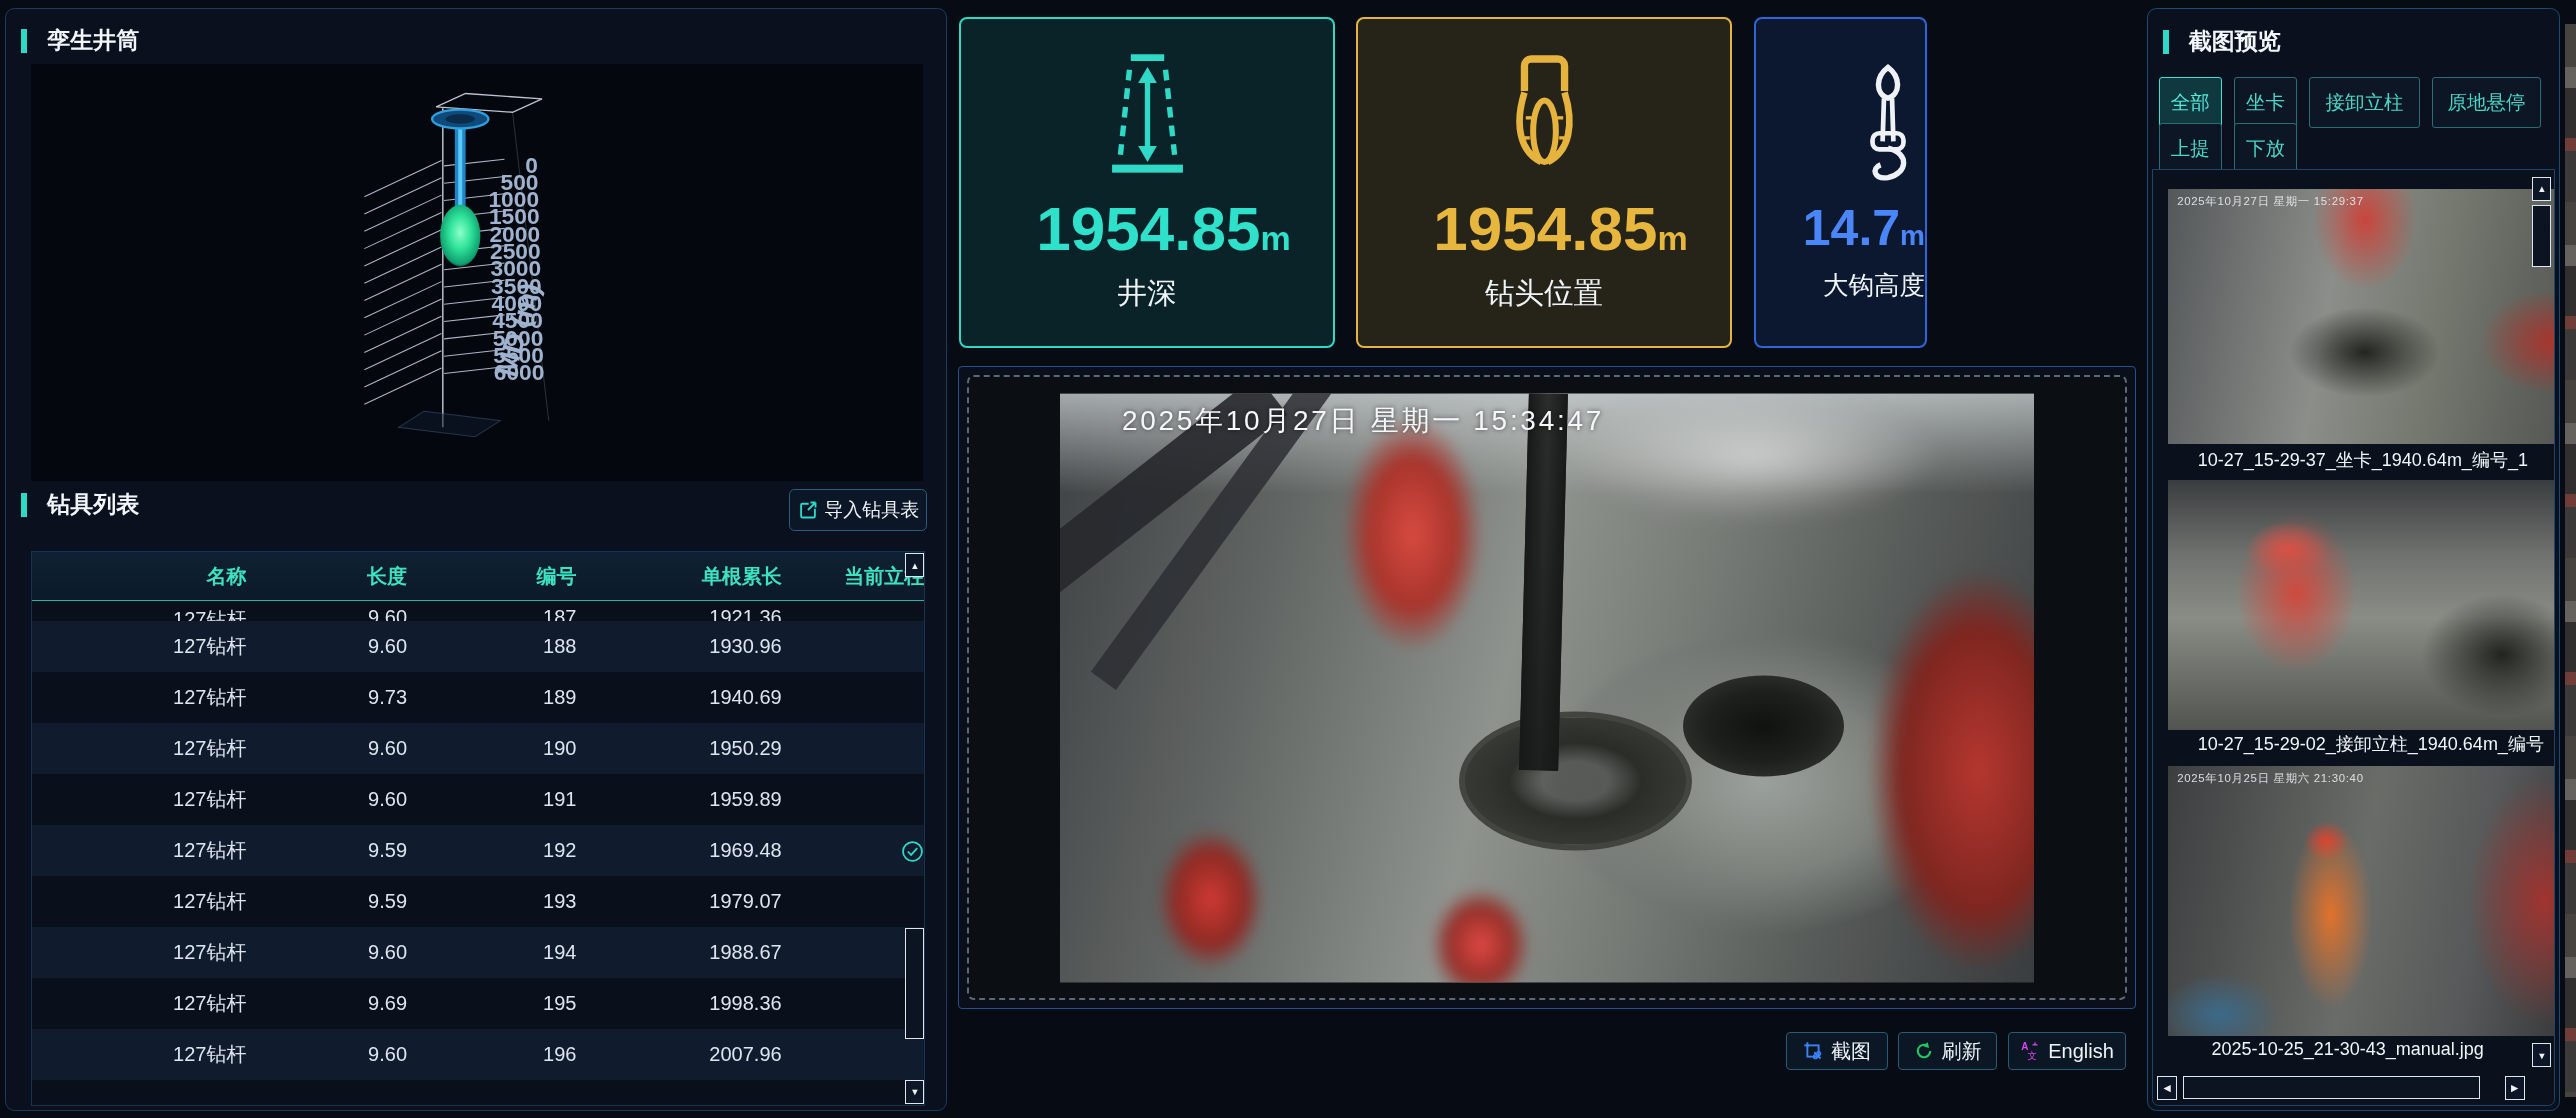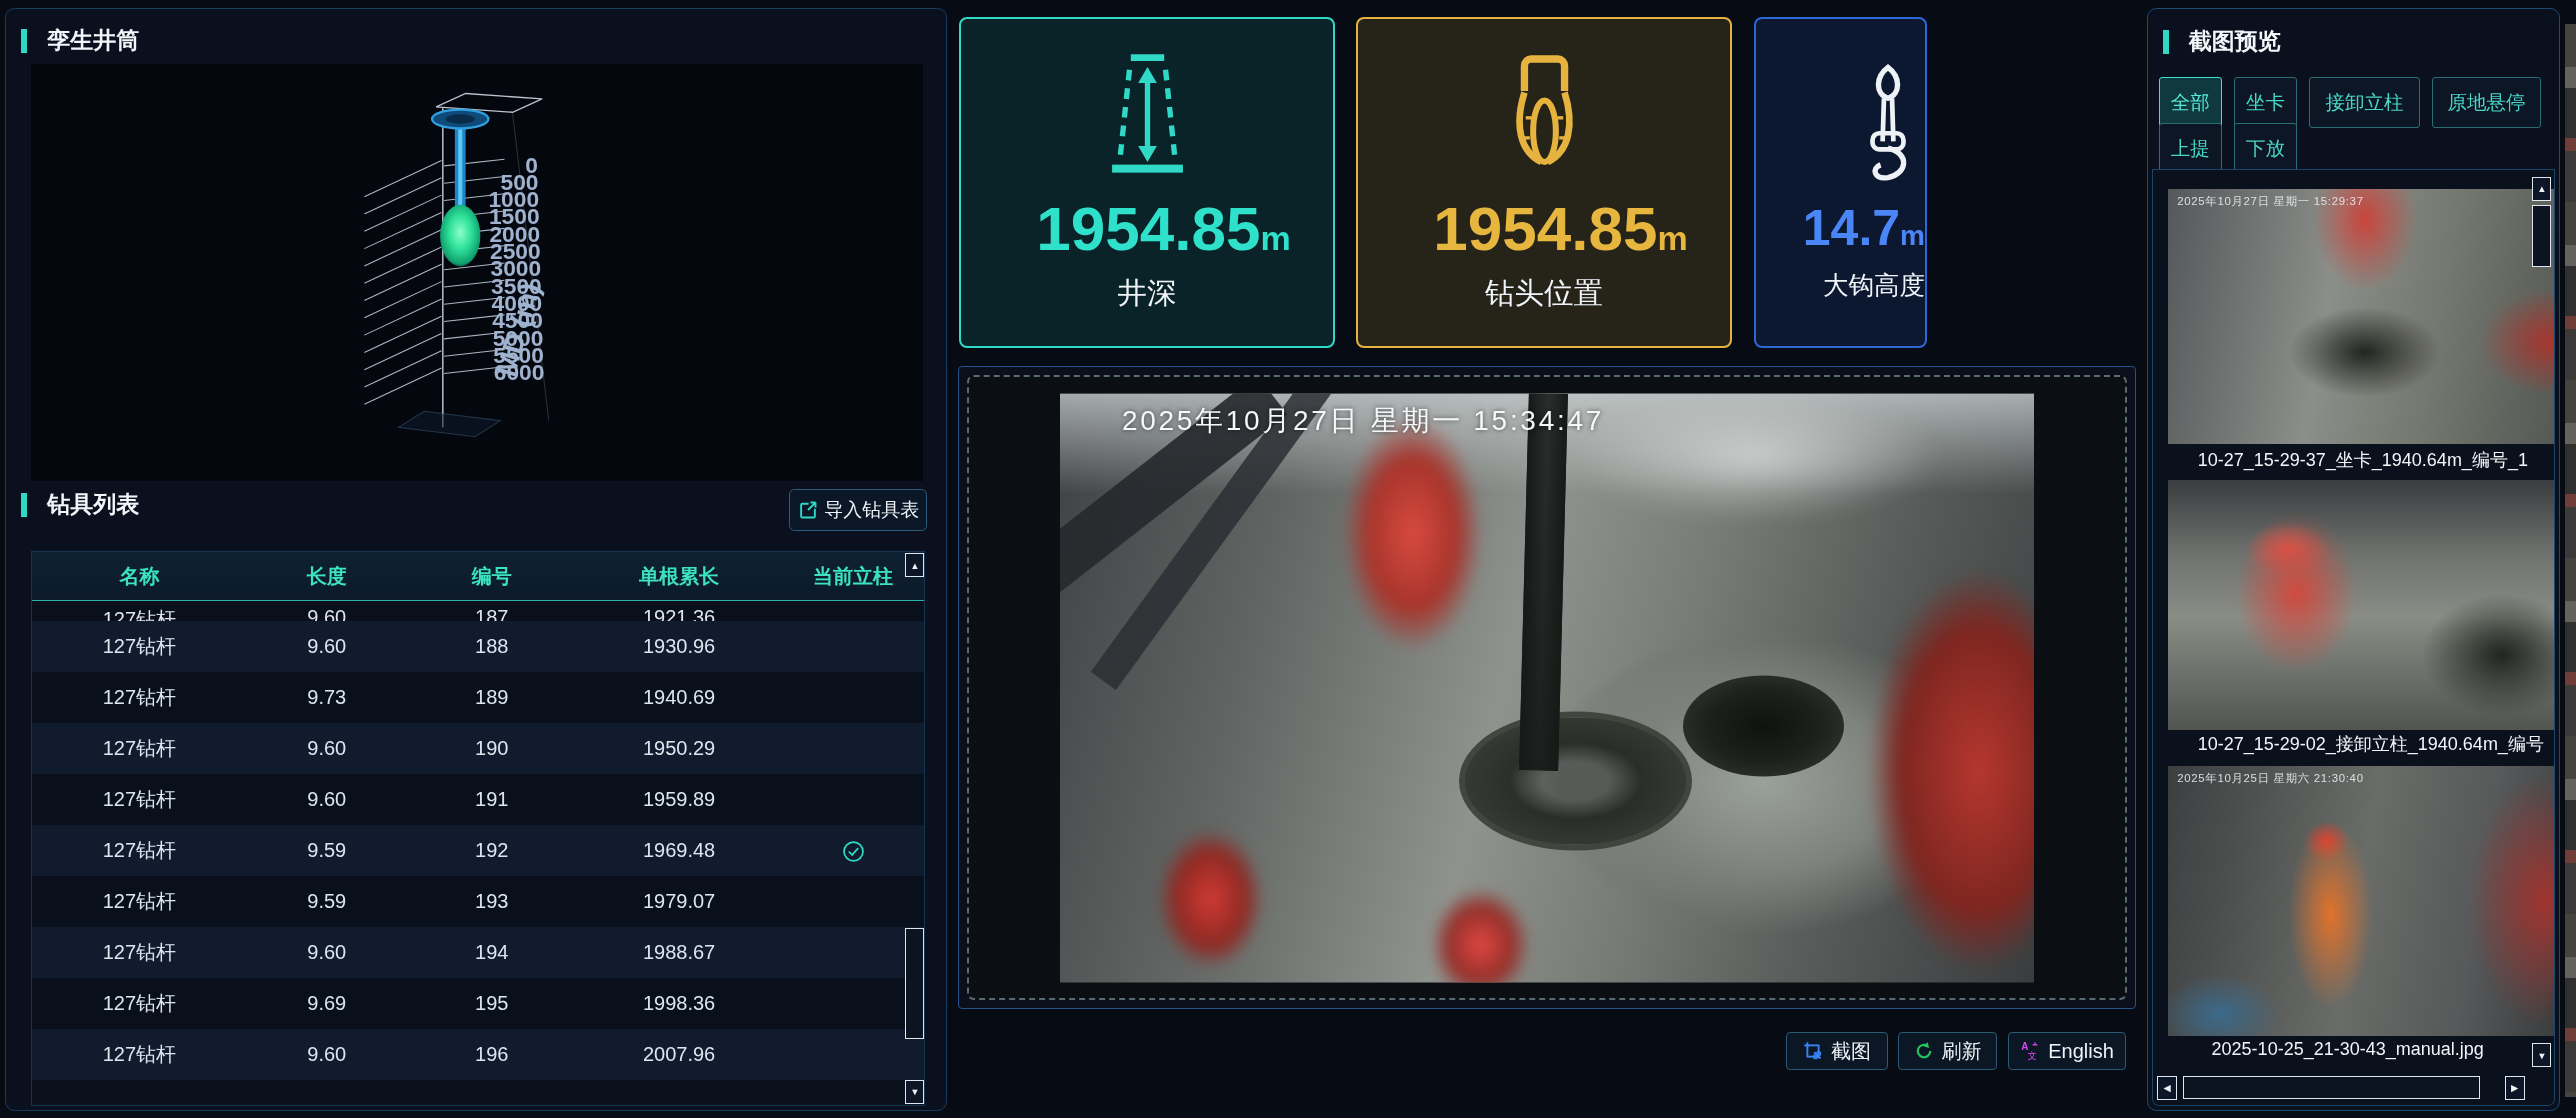--- a/index.html
+++ b/index.html
@@ -15,21 +15,21 @@
   
   .viz{position:absolute;left:25px;top:55px;width:892px;height:417px;background:#05070e;}
   .viz svg{width:100%;height:100%;}
   .tick{font-size:34px;font-weight:bold;fill:#9fb3cf;font-family:"Liberation Sans",sans-serif;}
   .axis-title{font-size:42px;font-weight:bold;fill:#9fb3cf;font-family:"Liberation Sans",sans-serif;}
 
   .imp{position:absolute;right:19px;top:480px;width:138px;height:42px;border:1.3px solid #2c5c80;border-radius:5.4px;background:#0b1626;color:#eef3f8;font-size:19px;display:flex;align-items:center;justify-content:center;gap:6.7px;box-sizing:border-box;}
 
   .table{position:absolute;left:25px;top:542px;width:892px;height:553px;border:0.7px solid #153450;background:#0a0f1c;overflow:hidden;}
   .thead{height:48px;display:flex;align-items:center;background:linear-gradient(#0e2132,#0c1a2a);border-bottom:1.3px solid rgba(47,217,198,.8);color:#3ce2c2;font-size:20px;font-weight:bold;}
-  .cell{text-align:center;}
+  .cell{text-align:right;}
   .c1{width:24%;}.c2{width:18%;}.c3{width:19%;}.c4{width:23%;}.c5{width:16%;}
   .trow{display:flex;align-items:center;height:51px;color:#dde6ef;font-size:20px;}
   .trow:nth-child(even){background:#111b2e;}
   .trow.partial{height:20px;overflow:hidden;align-items:flex-start;}
   .trow.partial .cell{padding-top:5.4px;}
   .chk{display:inline-block;vertical-align:middle;}
 
   .sbtn{position:absolute;width:19px;height:24px;border:1.3px solid #dfe7ee;background:#0d1626;color:#eef2f6;display:flex;align-items:center;justify-content:center;font-size:9.4px;box-sizing:border-box;}
   .sthumb{position:absolute;border:1.3px solid #dfe7ee;background:#0c1422;box-sizing:border-box;}
   .tbl-vsb{position:absolute;right:0;top:0;bottom:0;width:19px;}

